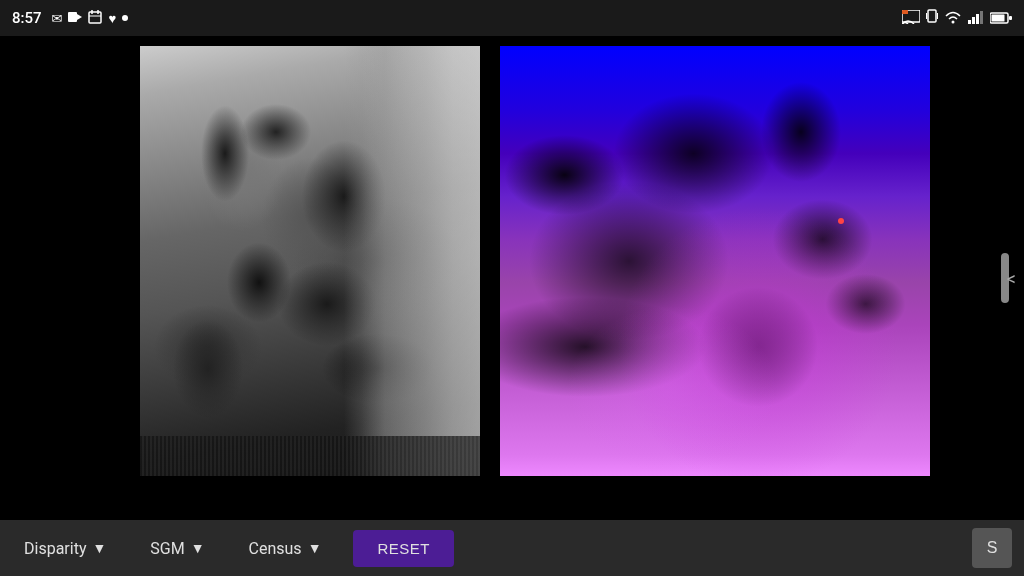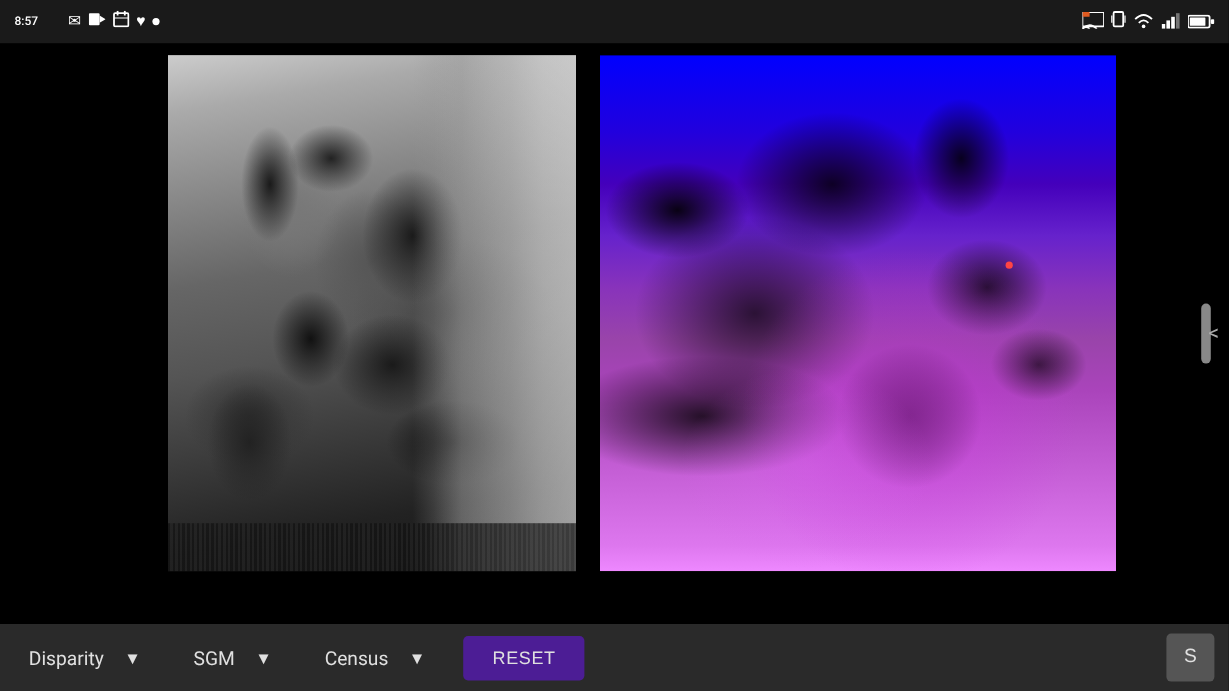--- a/index.html
+++ b/index.html
@@ -17,24 +17,24 @@
       position: absolute;
       top: 0; left: 0; right: 0;
       height: 36px;
       background: #1a1a1a;
       display: flex;
       align-items: center;
       padding: 0 12px;
       z-index: 10;
     }
     .status-time {
-      font-size: 10px;
+      font-size: 15px;
       font-weight: 500;
       color: #fff;
-      margin-right: 25px;
+      margin-right: 10px;
     }
     .status-icons {
       display: flex;
       align-items: center;
       gap: 6px;
     }
     .status-icon {
       font-size: 13px;
       color: #fff;
     }
@@ -211,21 +211,21 @@
       background: #2a2a2a;
       display: flex;
       align-items: center;
       padding: 0 12px;
       gap: 0;
     }
 
     .toolbar-dropdown {
       display: flex;
       align-items: center;
-      gap: 15px;
+      gap: 4px;
       padding: 8px 12px;
       cursor: pointer;
       border-radius: 4px;
       text-align: right;
     }
 
     .dropdown-label {
       font-size: 16px;
       color: #e0e0e0;
     }

